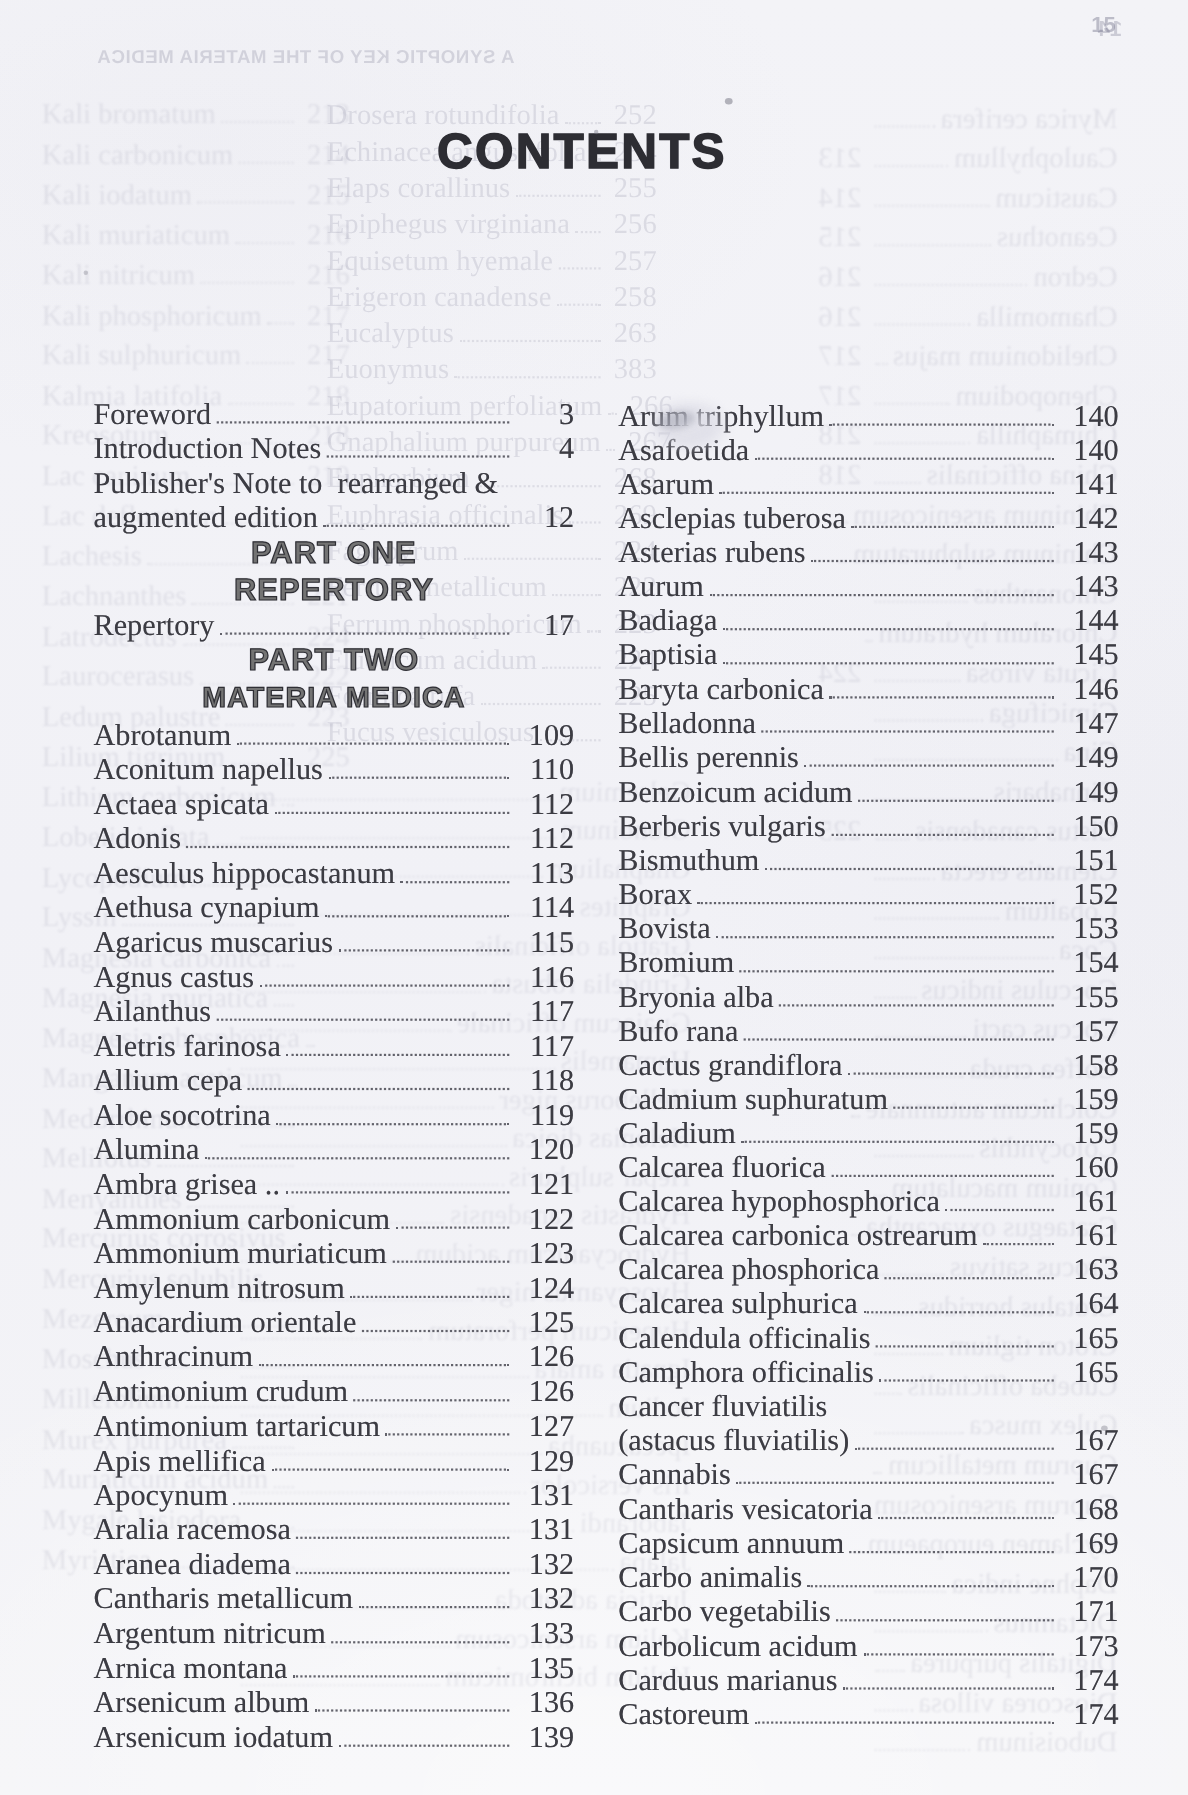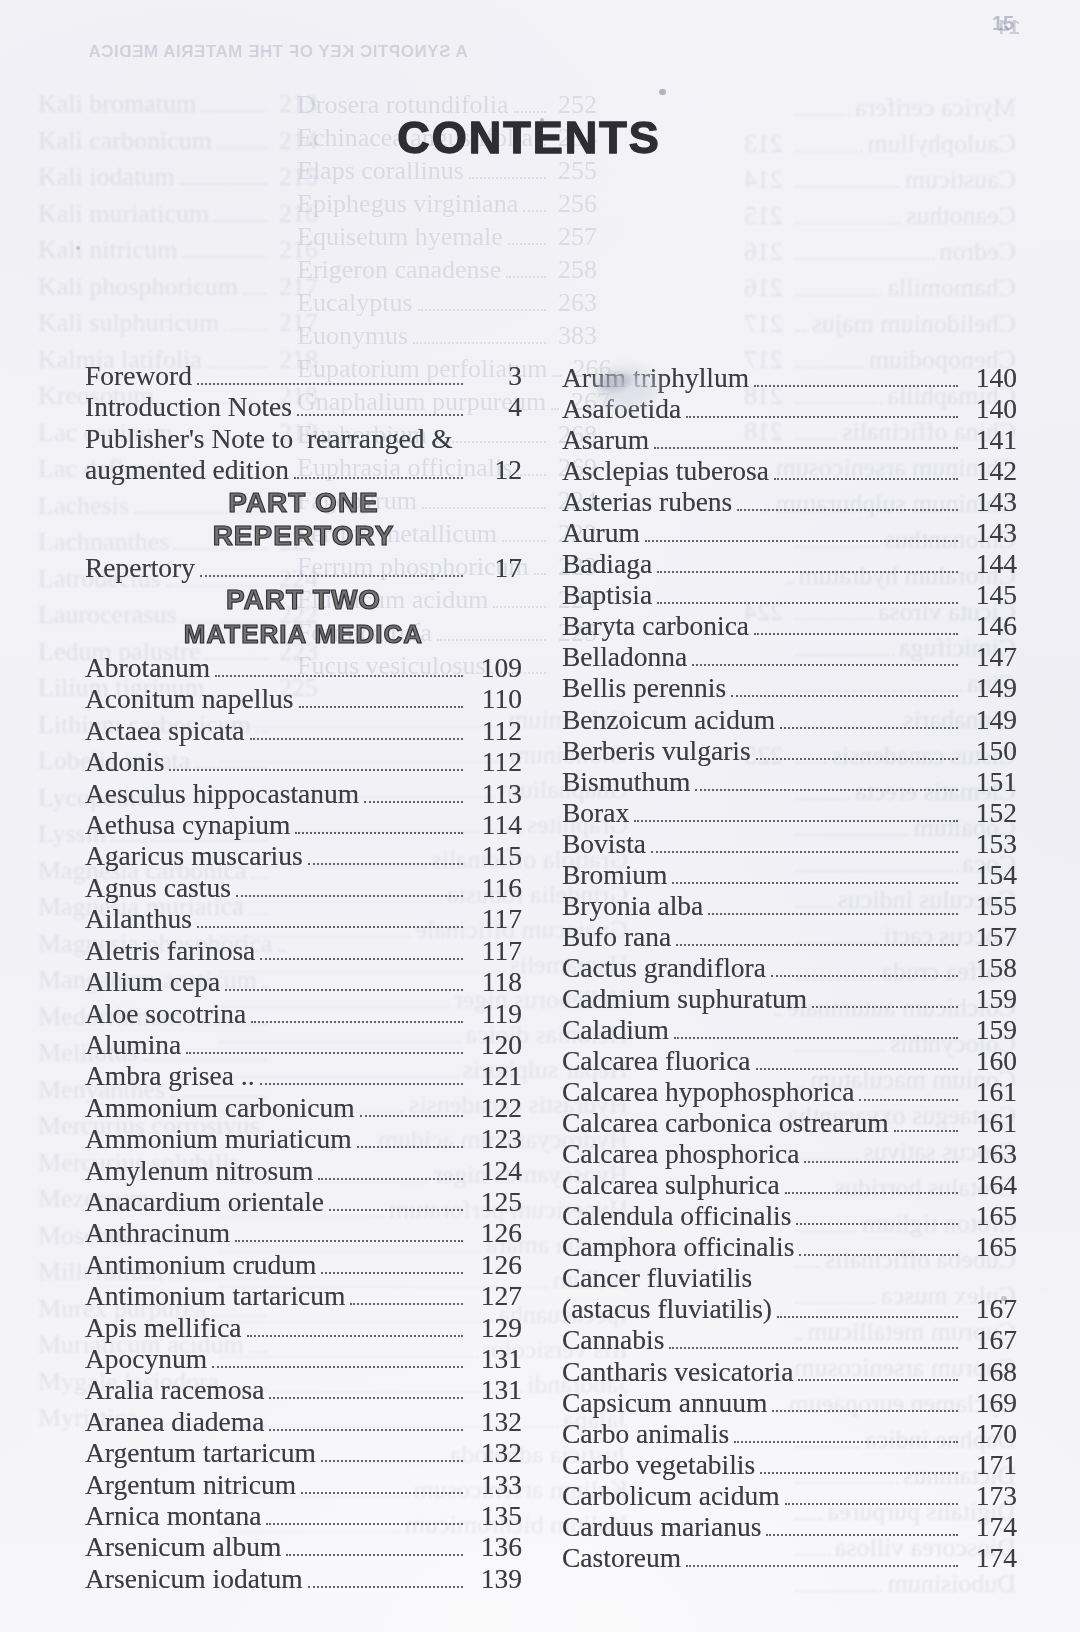--- a/index.html
+++ b/index.html
@@ -856,21 +856,21 @@
       <span class="nm">Aralia racemosa</span>
       <span class="dots"></span>
       <span class="pg">131</span>
     </div>
     <div class="row">
       <span class="nm">Aranea diadema</span>
       <span class="dots"></span>
       <span class="pg">132</span>
     </div>
     <div class="row">
-      <span class="nm">Argentum tartaricum</span>
+      <span class="nm">Cantharis metallicum</span>
       <span class="dots"></span>
       <span class="pg">132</span>
     </div>
     <div class="row">
       <span class="nm">Argentum nitricum</span>
       <span class="dots"></span>
       <span class="pg">133</span>
     </div>
     <div class="row">
       <span class="nm">Arnica montana</span>

